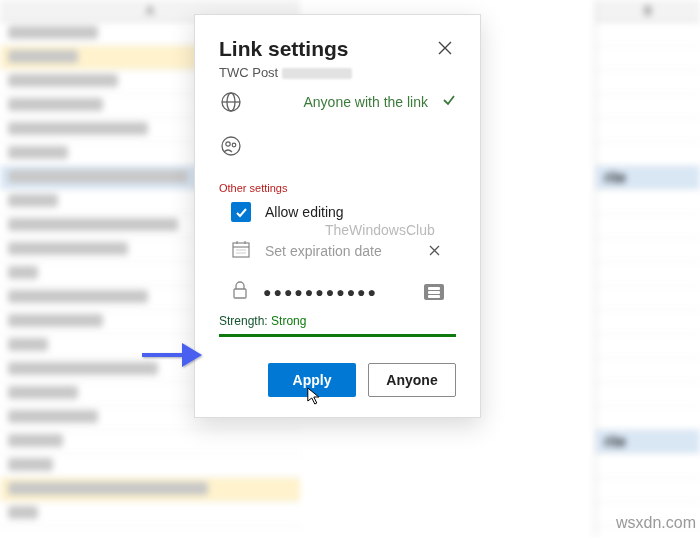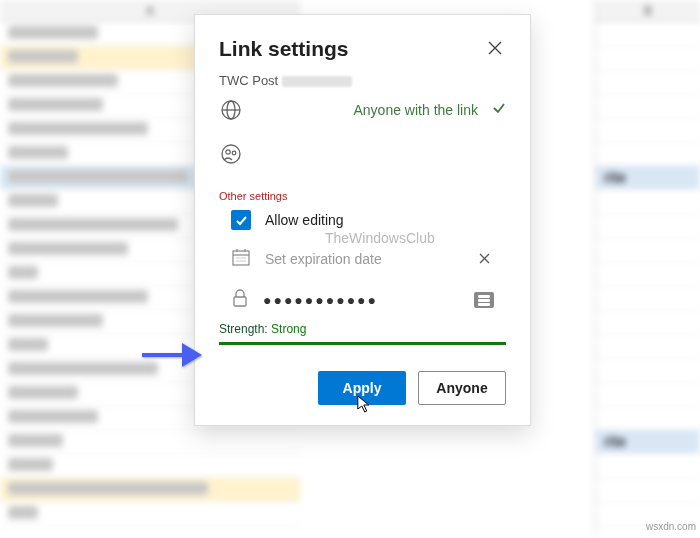--- a/index.html
+++ b/index.html
@@ -14,45 +14,45 @@
     .bg { position: absolute; inset: 0; filter: blur(3px); }
     .bg .col-a { position: absolute; left: 0; top: 0; width: 300px; height: 538px; }
     .bg .col-b { position: absolute; left: 595px; top: 0; width: 105px; height: 538px; border-left: 1px solid #d0d0d0; }
     .bg .hdr { height: 22px; background: #f3f3f3; border-bottom: 1px solid #d0d0d0; display: flex; align-items: center; justify-content: center; font-size: 12px; color: #555; }
     .bg .cell { height: 24px; border-bottom: 1px solid #eee; padding: 3px 8px; }
     .bg .blob { display: inline-block; height: 13px; background: #c8c8c8; border-radius: 3px; }
     .bg .yellow { background: #fff2cc; }
     .bg .blue { background: #d9e7f5; }
     .watermark {
       position: absolute; right: 4px; bottom: 6px;
-      font-size: 10px; color: #999;
+      font-size: 16px; color: #999;
     }
     
     .arrow {
       position: absolute;
       left: 140px; top: 335px;
       width: 64px; height: 36px;
       z-index: 5;
     }
     
     .dialog {
       position: absolute;
       left: 194px; top: 14px;
-      width: 337px;
+      width: 287px;
       background: #fff;
       border: 1px solid #dcdcdc;
       box-shadow: 0 8px 24px rgba(0,0,0,0.15);
       padding: 22px 24px 20px 24px;
       z-index: 2;
     }
     .dialog-header { display: flex; align-items: flex-start; justify-content: space-between; }
     .dialog-title { font-size: 21px; font-weight: 600; color: #212121; }
     .close-btn { cursor: pointer; padding: 4px; }
     .close-btn svg { width: 14px; height: 14px; }
-    .file-line { margin-top: 10px; font-size: 13px; color: #555; }
+    .file-line { margin-top: 2px; font-size: 13px; color: #555; }
     .file-blur { display: inline-block; width: 70px; height: 11px; background: #e2e2e2; border-radius: 2px; vertical-align: middle; filter: blur(1px); }
     .subtitle { margin-top: 22px; font-size: 15px; font-weight: 600; color: #212121; }
     .option-row {
       display: flex; align-items: center; gap: 14px;
       padding: 10px 0;
       cursor: pointer;
     }
     .option-row .ico { width: 24px; height: 24px; display: flex; align-items: center; justify-content: center; color: #616161; }
     .option-row .lbl { flex: 1; font-size: 14px; color: #212121; }
     .option-row.selected .lbl { color: #3b7a3b; text-align: right; }

